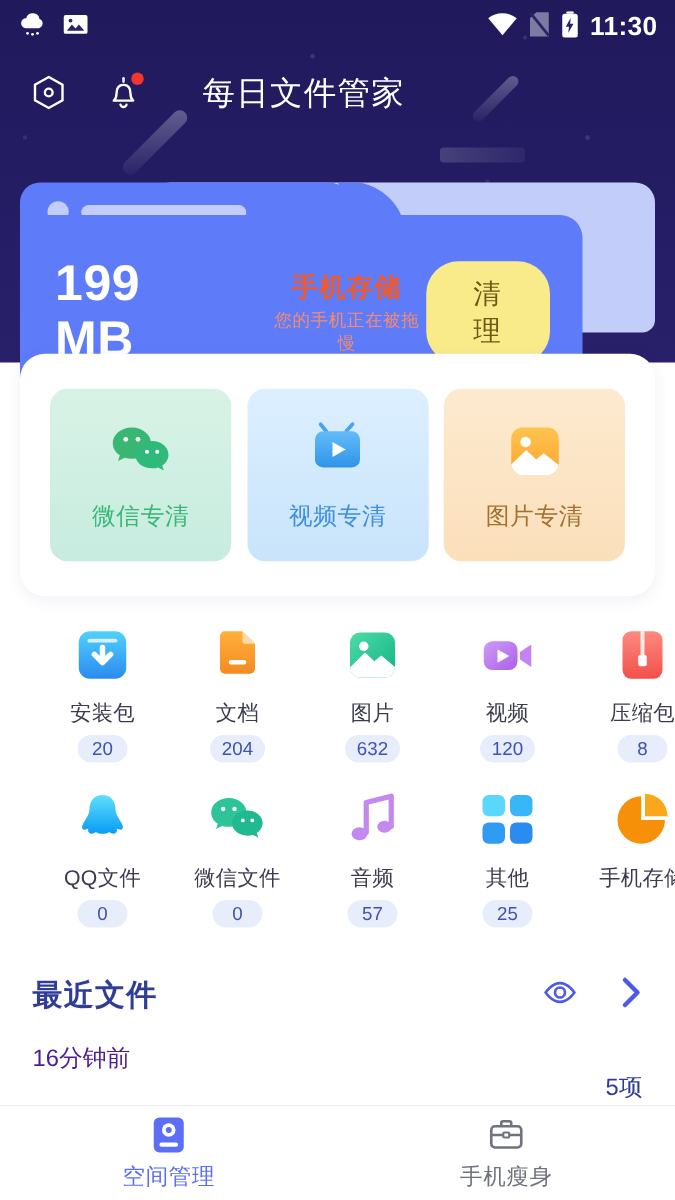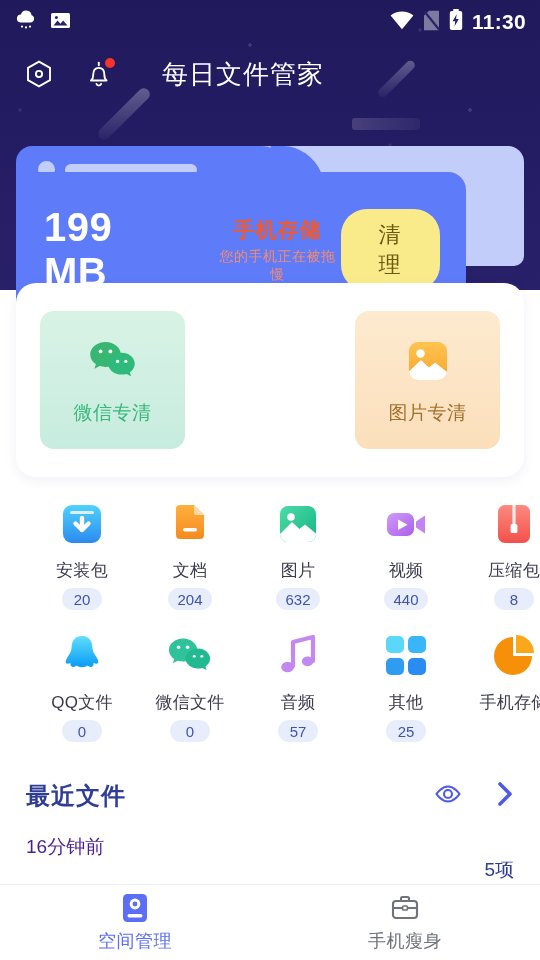--- a/index.html
+++ b/index.html
@@ -233,20 +233,37 @@
           <circle cx="13.6" cy="12.4" r="1.9" fill="#fff"></circle>
             <circle cx="23.4" cy="12.4" r="1.9" fill="#fff"></circle>
           <path d="M34.6 13.8c-7.4 0-13.4 4.9-13.4 10.9s6 10.9 13.4 10.9c1.7 0 3.4-.3 4.9-.7l4.6 2.4-1.3-4c3-2 5-5.1 5-8.6 0-6-6-10.9-13.2-10.9z" fill="#2fba7b"></path>
           <circle cx="30.6" cy="22.4" r="1.6" fill="#fff"></circle>
             <circle cx="38.8" cy="22.4" r="1.6" fill="#fff"></circle>
         </svg>
       </span>
       <span class="tlabel">微信专清</span>
     </div>
 
+    <div class="tile video">
+      <span class="ticon">
+        <svg width="52" height="50" viewBox="0 0 52 50">
+          <path d="M17 9 12.5 3.4" stroke="#4aa3ef" stroke-width="3" stroke-linecap="round" fill="none"></path>
+          <path d="M33 9 38 3.4" stroke="#4aa3ef" stroke-width="3" stroke-linecap="round" fill="none"></path>
+          <rect x="8" y="9" width="36" height="29" rx="6.5" fill="url(#tvg)"></rect>
+          <path d="M22 17.5 32.5 23.5 22 29.5z" fill="#fff"></path>
+          <defs>
+              <linearGradient id="tvg" x1="0" y1="0" x2="0" y2="1">
+            <stop offset="0" stop-color="#63bcf8"></stop>
+                <stop offset="1" stop-color="#2f94e8"></stop>
+          </linearGradient>
+            </defs>
+        </svg>
+      </span>
+      <span class="tlabel">视频专清</span>
+    </div>
 
     <div class="tile pic">
       <span class="ticon">
         <svg width="48" height="48" viewBox="0 0 48 48">
           <rect x="5" y="5" width="38" height="38" rx="9" fill="url(#pg)"></rect>
           <circle cx="16.5" cy="16.5" r="4.2" fill="#fff"></circle>
           <path d="M5 34.5 17 23l8 7.5 6-5 12 9.5v-1.3c0 5-4 9.3-9 9.3H14c-5 0-9-4.3-9-9.3z" fill="#fff"></path>
           <defs>
               <linearGradient id="pg" x1="0" y1="0" x2="0" y2="1">
             <stop offset="0" stop-color="#ffc44f"></stop>
@@ -325,21 +342,21 @@
             <path d="M16 19.5 25.5 24.8 16 30.1z" fill="#fff"></path>
             <defs>
                 <linearGradient id="vidg" x1="0" y1="0" x2="1" y2="1">
               <stop offset="0" stop-color="#cf9bf7"></stop>
                   <stop offset="1" stop-color="#ab5fe8"></stop>
             </linearGradient>
               </defs>
           </svg>
         </span>
         <span class="clabel">视频</span>
-        <span class="ccount">440</span>
+        <span class="ccount">120</span>
       </div>
 
       <div class="cat">
         <span class="cicon">
           <svg width="48" height="48" viewBox="0 0 48 48">
             <rect x="8" y="5" width="32" height="38" rx="7" fill="url(#zipg)"></rect>
             <rect x="22.4" y="5" width="3.2" height="20" fill="#fff" opacity=".85"></rect>
             <rect x="20.6" y="24" width="6.8" height="9" rx="1.6" fill="#fff"></rect>
             <defs>
                 <linearGradient id="zipg" x1="0" y1="0" x2="0" y2="1">

